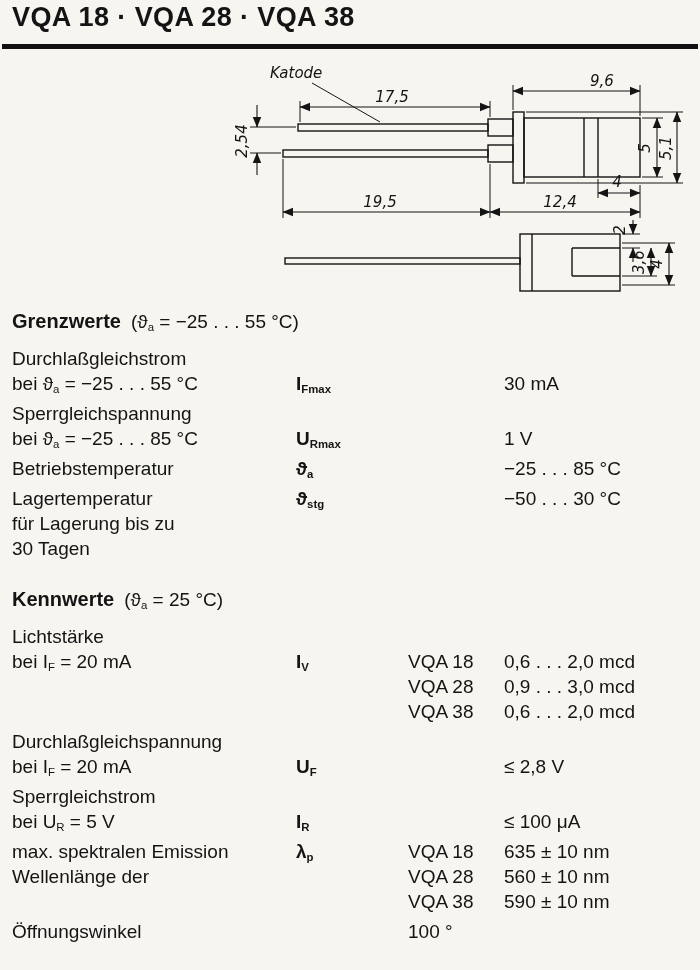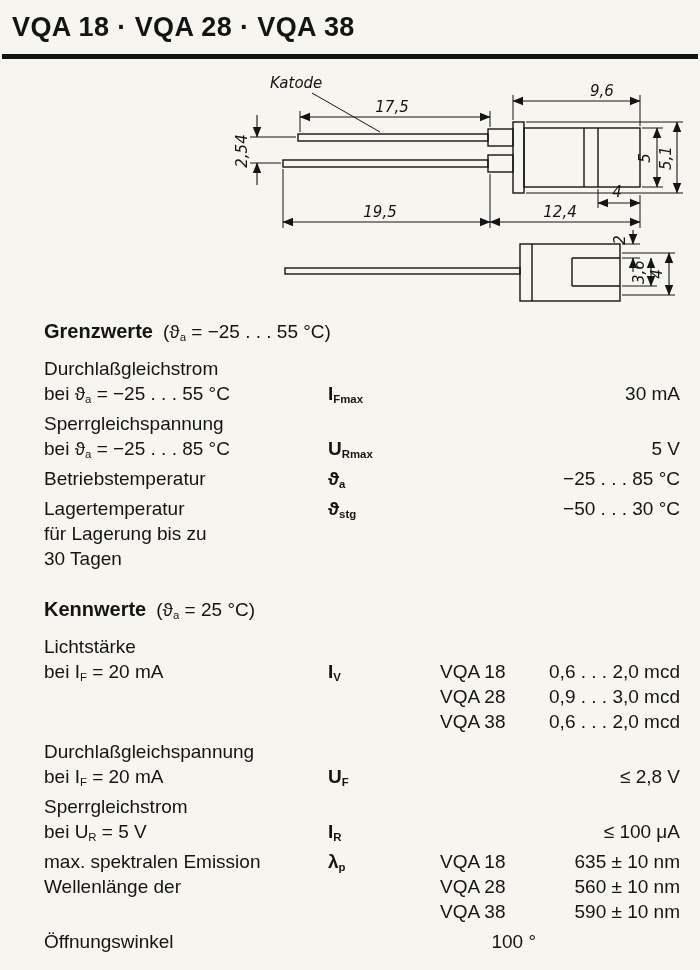--- a/index.html
+++ b/index.html
@@ -3,38 +3,38 @@
 <meta charset="utf-8">
 <style>
   * { box-sizing: border-box; margin: 0; padding: 0; }
   html,body { width:700px; height:970px; }
   body {
     background:#f7f5f0;
     color:#141414;
     font-family:"Liberation Sans", sans-serif;
     overflow:hidden;
   }
-  .header { padding:12px 12px 0; }
+  .header { padding:2px 12px 0; }
   h1 { font-size:27px; font-weight:bold; letter-spacing:.4px; }
   .rule { height:5px; background:#121212; margin:11px 2px 0; }
   .drawing { margin-top:8px; height:252px; position:relative; }
   svg { display:block; }
   svg .ol { stroke:#141414; stroke-width:1.4; fill:none; }
   svg .dl { stroke:#141414; stroke-width:1.1; fill:none; }
   svg .xl { stroke:#141414; stroke-width:1; fill:none; }
   svg text.dim {
     font-family:"DejaVu Sans", sans-serif;
     font-style:italic; font-size:15px; fill:#141414;
   }
-  .specs { padding:0 20px; font-size:19px; line-height:25px;margin-left:24px; }
+  .specs { padding:0 12px; font-size:19px; line-height:25px; }
   .specs h2 { font-size:20px; font-weight:normal; margin:0 0 12px; }
   .hd { font-weight:bold; }
   .cond { margin-left:10px; font-size:19px; }
   .row { display:grid; grid-template-columns:284px 112px 96px 1fr; margin-bottom:5px; }
-  .c-val { text-align:right; white-space:nowrap; }
+  .c-val { white-space:nowrap; }
   .pad1 { padding-top:25px; }
   .sym { font-weight:bold; }
   sub { font-size:.6em; vertical-align:-.22em; line-height:0; }
   .sec-kenn { margin-top:26px; }
 </style>
 </head>
 <body>
 
 <div class="page">
 
@@ -149,21 +149,21 @@
       <div class="c-val pad1">30 mA</div>
     </div>
 
     <div class="row">
       <div class="c-label">
         <div>Sperrgleichspannung</div>
         <div><span>bei ϑ</span><sub>a</sub><span> = −25 . . . 85 °C</span></div>
       </div>
       <div class="c-sym pad1"><span class="sym"><span>U</span><sub>Rmax</sub></span></div>
       <div class="c-var"></div>
-      <div class="c-val pad1">5 V</div>
+      <div class="c-val pad1">1 V</div>
     </div>
 
     <div class="row">
       <div class="c-label">
         <div>Betriebstemperatur</div>
       </div>
       <div class="c-sym"><span class="sym"><span>ϑ</span><sub>a</sub></span></div>
       <div class="c-var"></div>
       <div class="c-val">−25 . . . 85 °C</div>
     </div>

